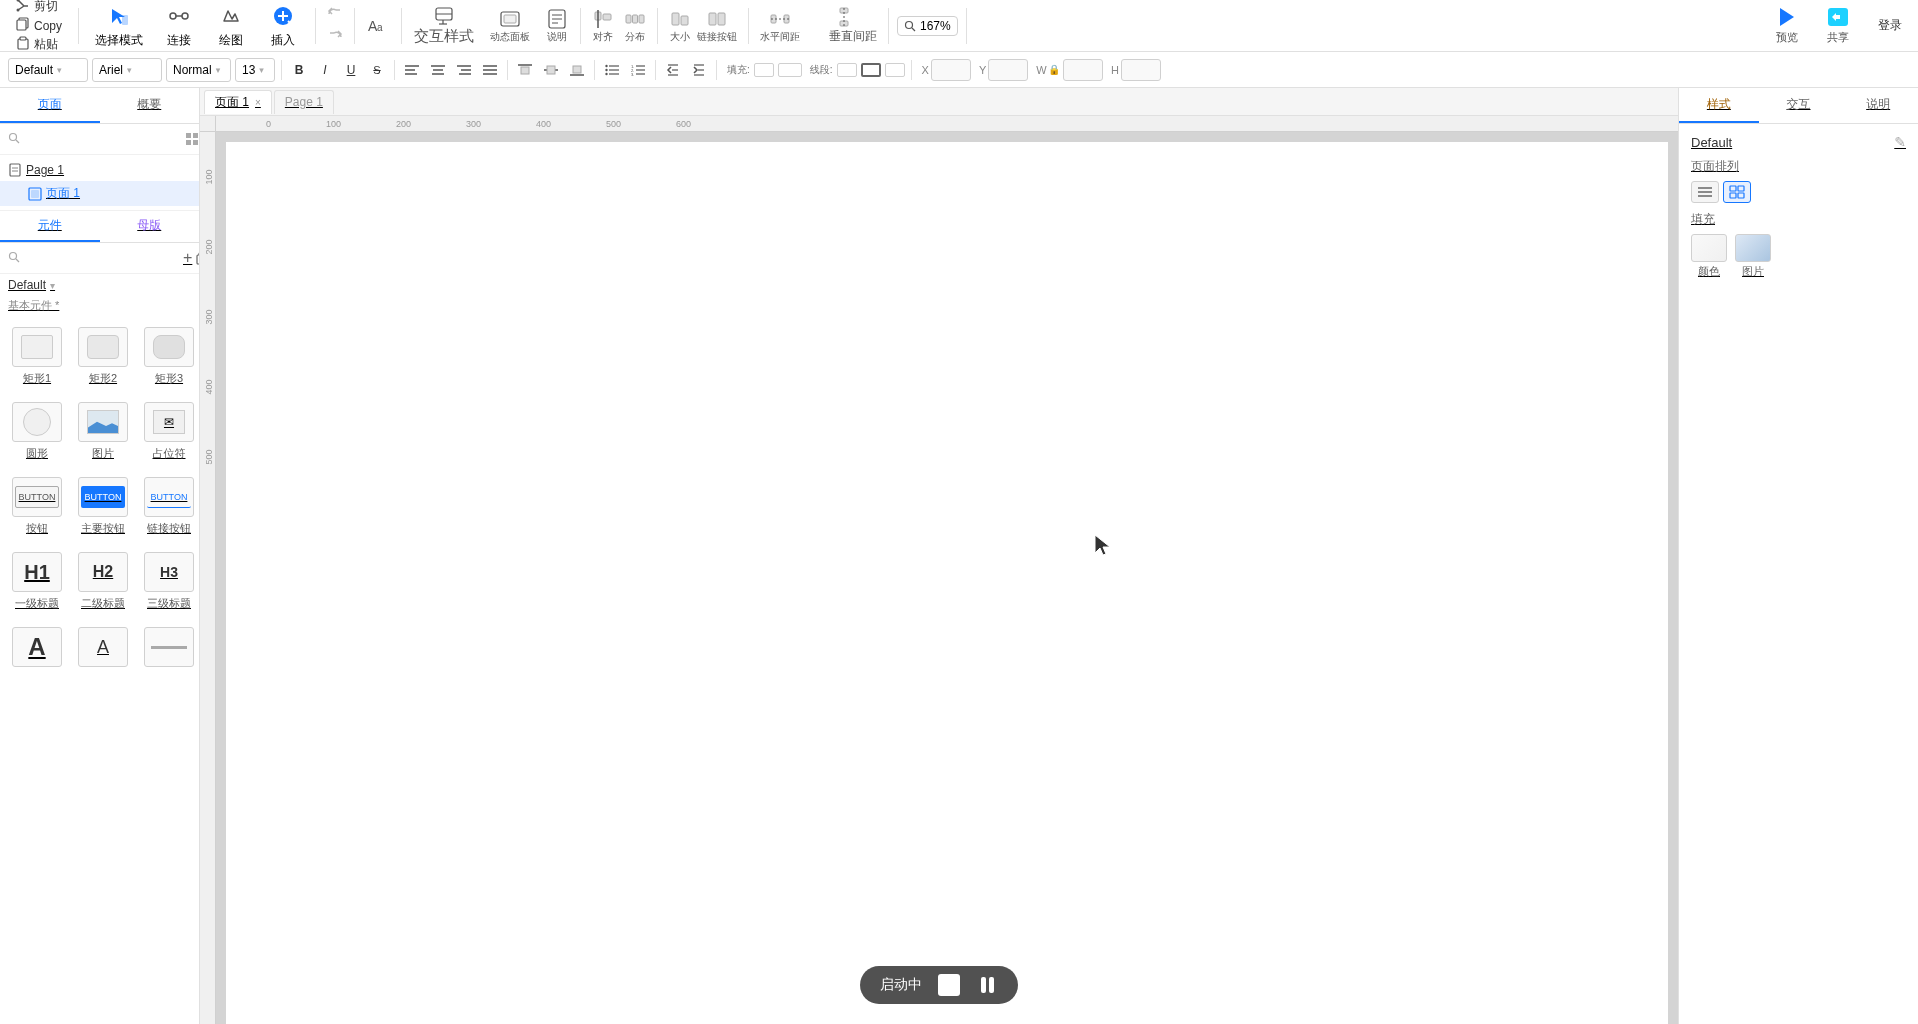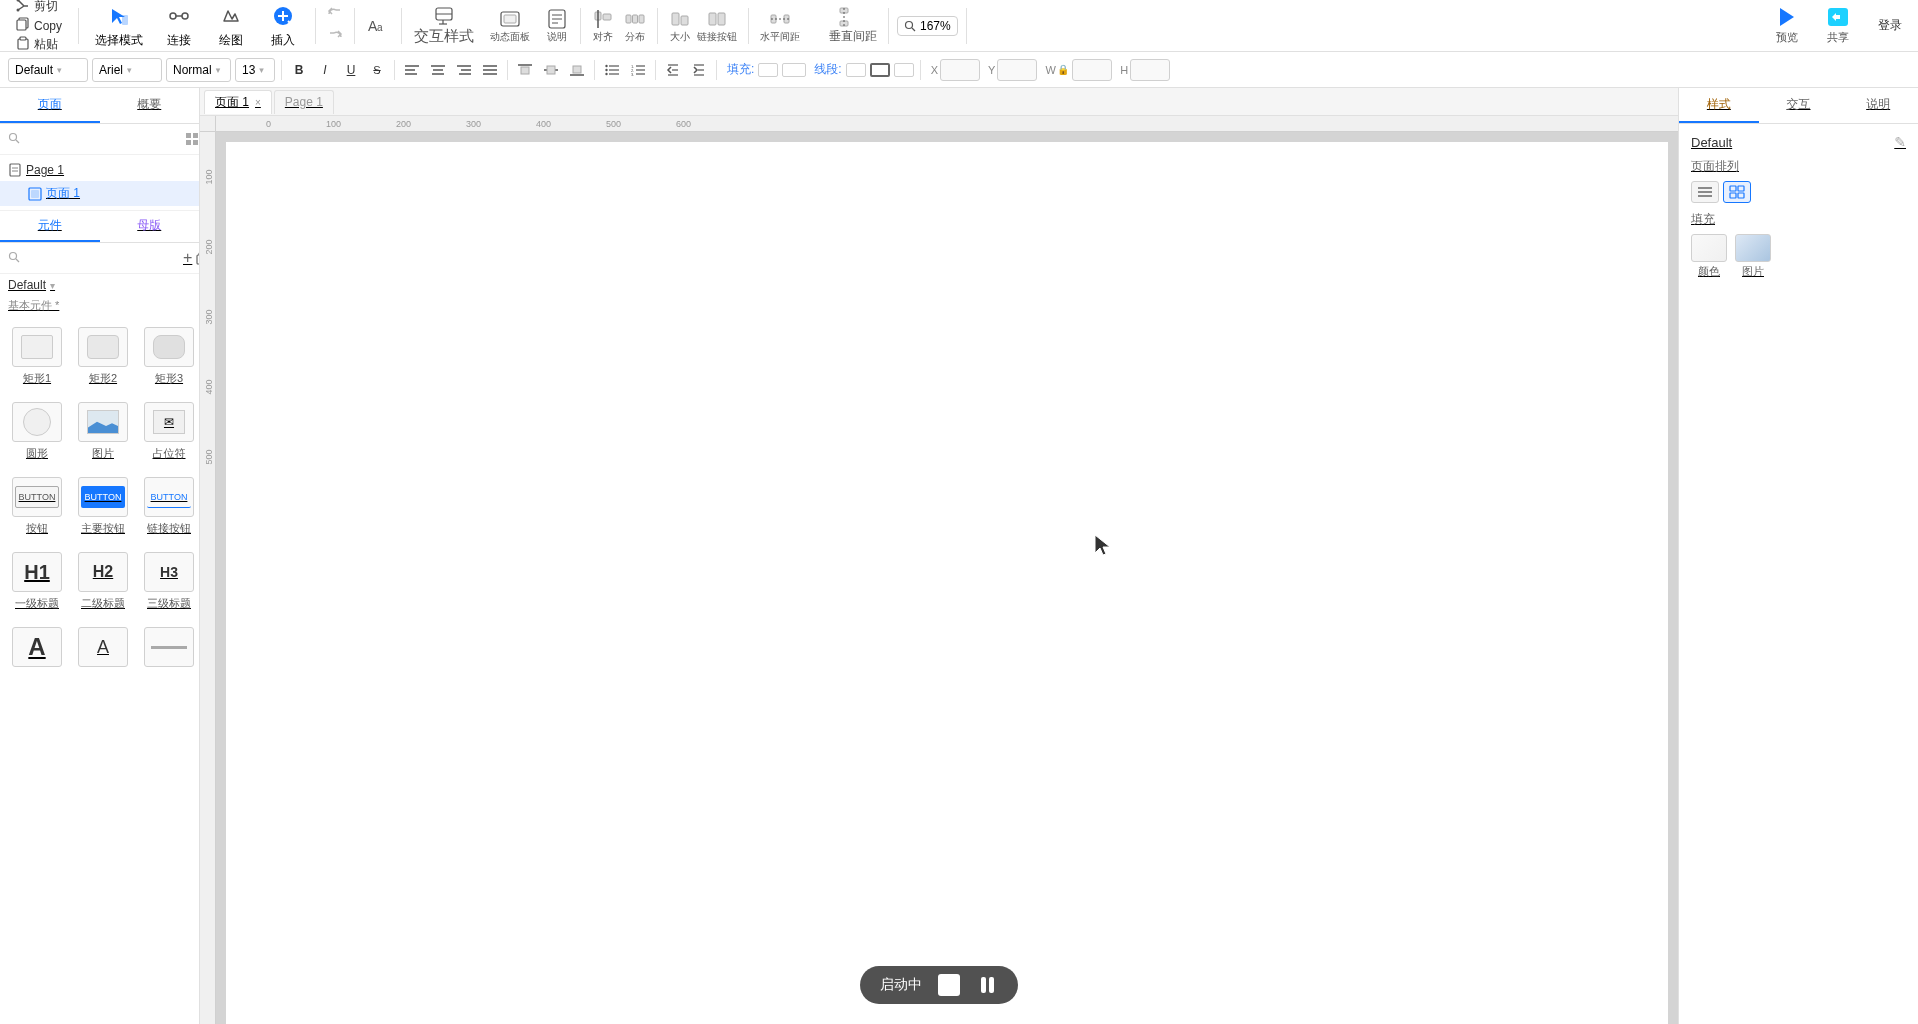--- a/index.html
+++ b/index.html
@@ -104,21 +104,21 @@
       width: 22px; height: 22px;
       display: flex;
       align-items: center;
       justify-content: center;
       cursor: pointer;
       border-radius: 3px;
       font-size: 12px;
       color: #333;
     }
 
-    .fill-label { font-size: 12px; color: #3b82f6; margin-left: 4px; }
+    .fill-label { font-size: 10px; color: #737373; margin-left: 4px; }
 
     .color-swatch {
       width: 20px; height: 14px;
       border: 1px solid #d0d0d0;
       border-radius: 2px;
       background: #fff;
       cursor: pointer;
     }
 
     .coord-group {

